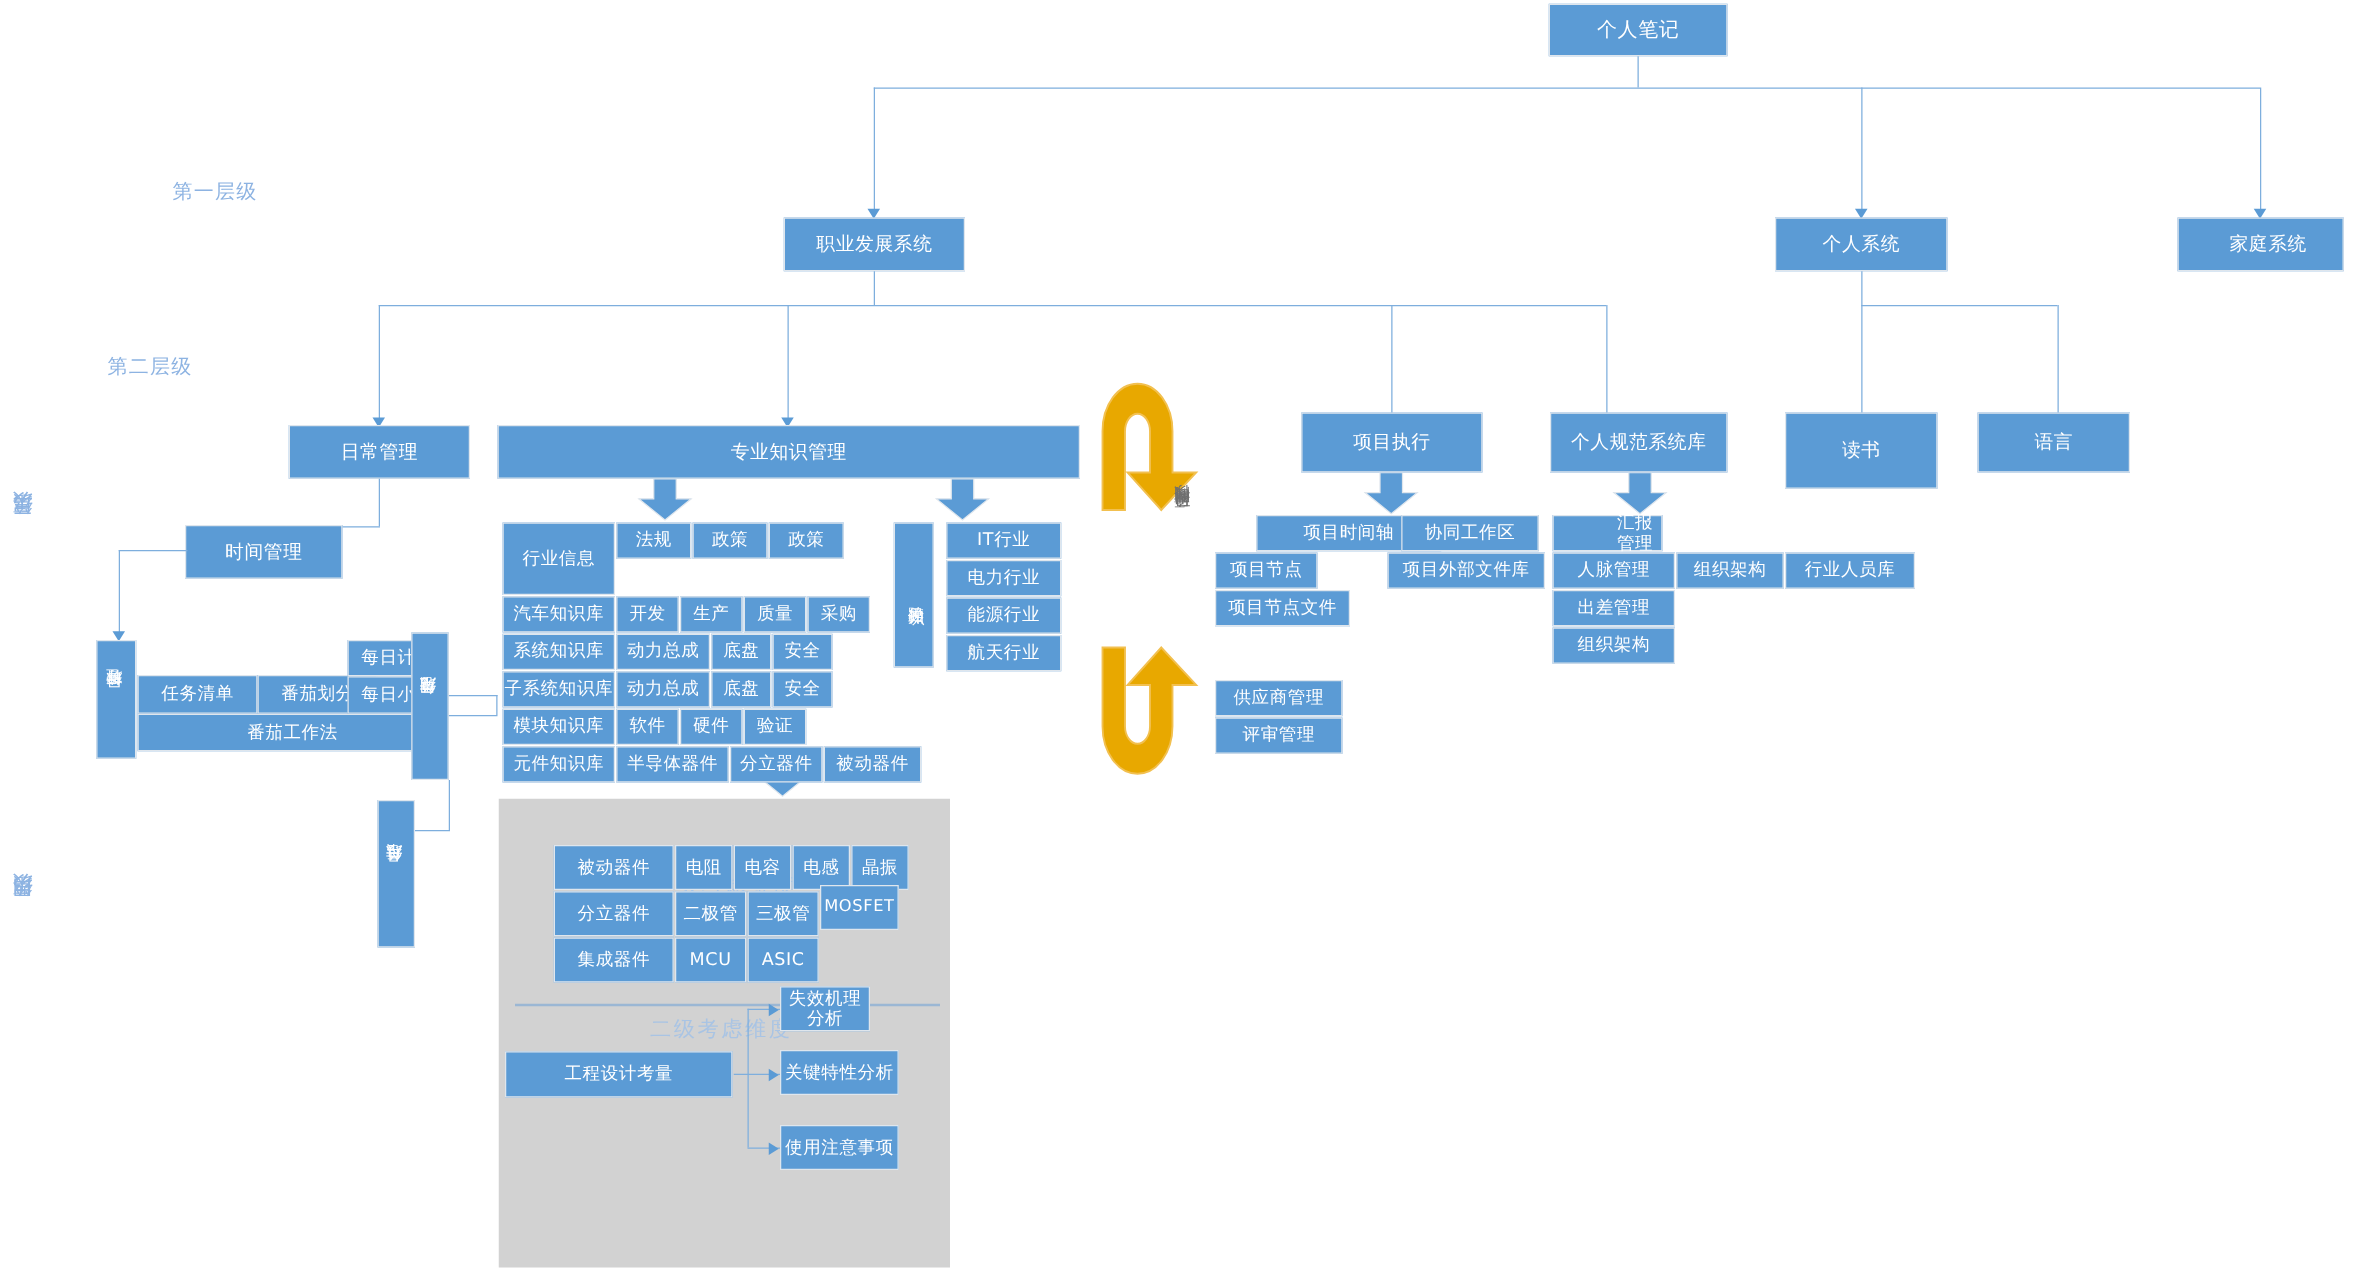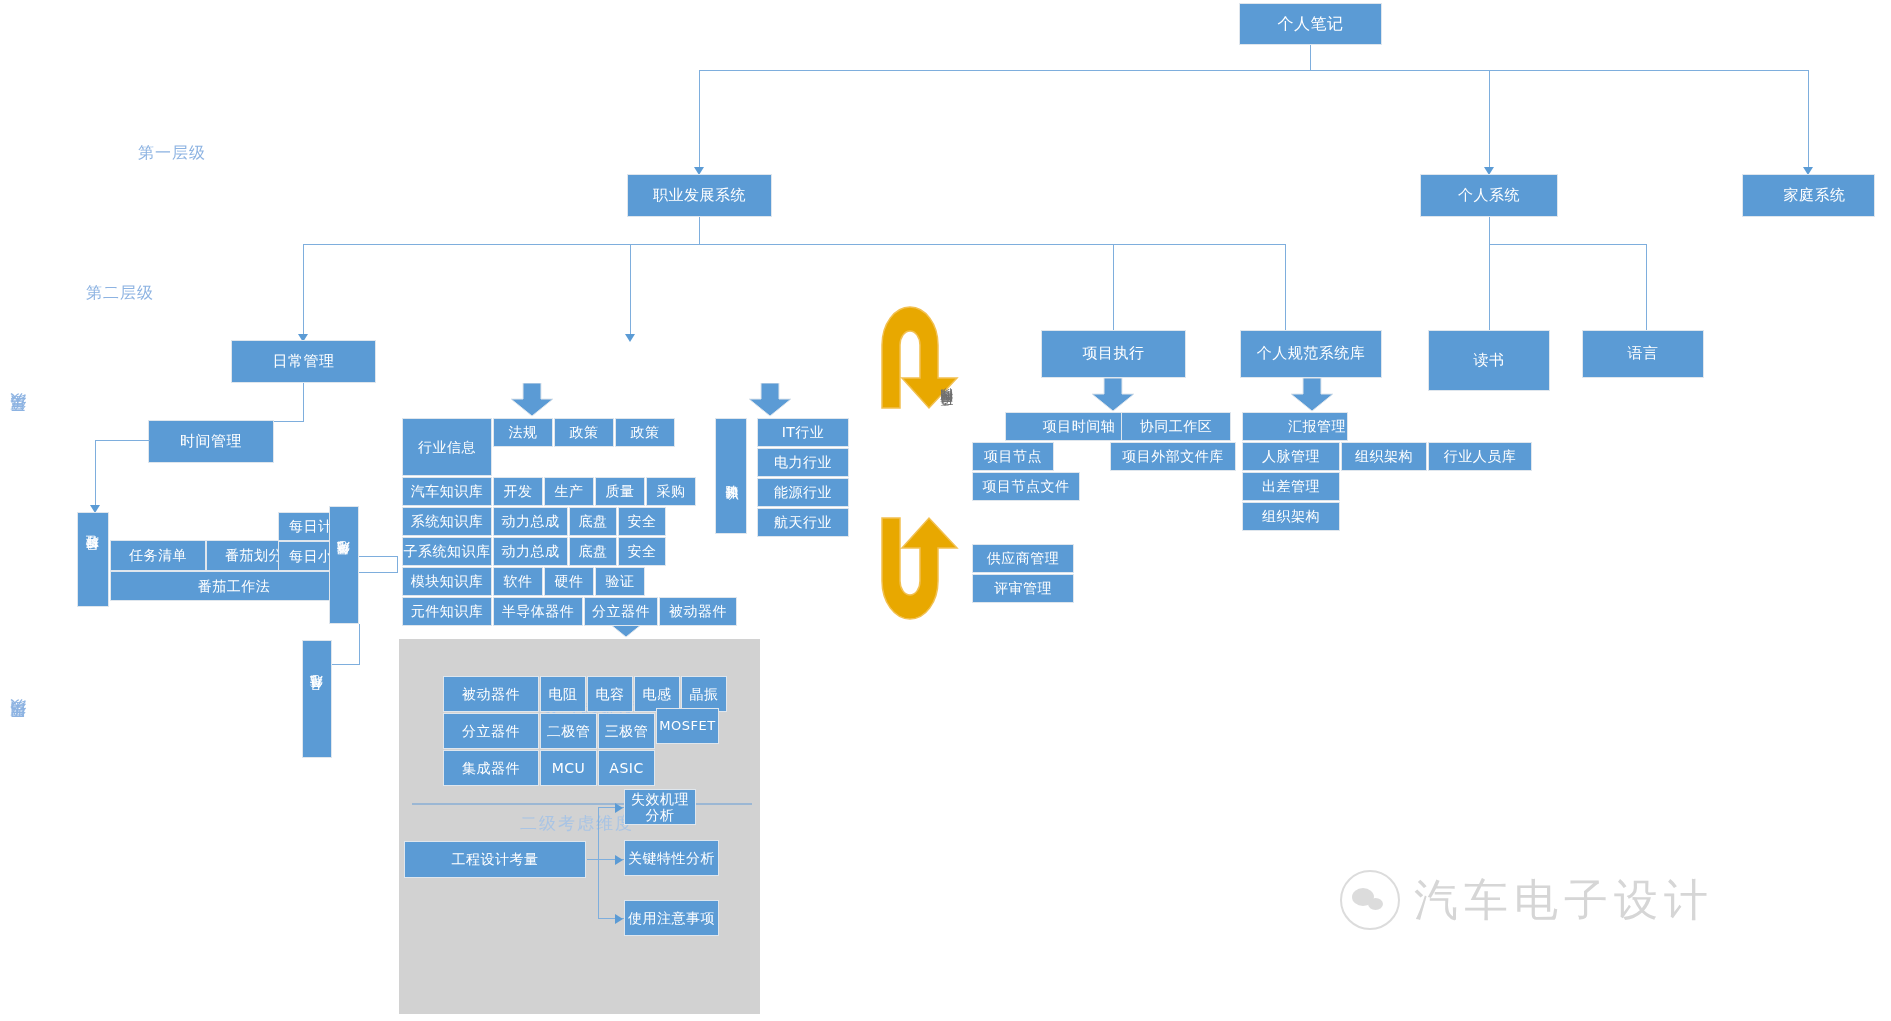--- a/index.html
+++ b/index.html
@@ -157,20 +157,21 @@
   <div class="arrowdown" style="left:1280px;top:334px;"></div>
 
   <div class="line vline" style="left:1489px;top:217px;height:27px;"></div>
   <div class="line hline" style="left:1489px;top:244px;width:157px;"></div>
   <div class="line vline" style="left:1489px;top:244px;height:93px;"></div>
   <div class="arrowdown" style="left:1484px;top:334px;"></div>
   <div class="line vline" style="left:1646px;top:244px;height:93px;"></div>
   <div class="arrowdown" style="left:1641px;top:334px;"></div>
 
   <div class="node" style="left:231px;top:340px;width:145px;height:43px;">日常管理</div>
+  <div class="node" style="left:398px;top:340px;width:466px;height:43px;">专业知识管理</div>
   <div class="node" style="left:1041px;top:330px;width:145px;height:48px;">项目执行</div>
   <div class="node" style="left:1240px;top:330px;width:142px;height:48px;">个人规范系统库</div>
   <div class="node" style="left:1428px;top:330px;width:122px;height:61px;">读书</div>
   <div class="node" style="left:1582px;top:330px;width:122px;height:48px;">语言</div>
 
   <svg class="fatarrow" style="left:510px;top:383px;" width="44" height="34" viewBox="0 0 44 34">
     <polygon points="13,0 31,0 31,16 43,16 22,33 1,16 13,16" fill="#5b9bd5" stroke="#dfe6ed" stroke-width="1"></polygon>
   </svg>
   <svg class="fatarrow" style="left:748px;top:383px;" width="44" height="34" viewBox="0 0 44 34">
     <polygon points="13,0 31,0 31,16 43,16 22,33 1,16 13,16" fill="#5b9bd5" stroke="#dfe6ed" stroke-width="1"></polygon>
@@ -263,21 +264,21 @@
 
   <div class="node sm" style="left:972px;top:412px;width:148px;height:29px;margin-left:33px;">项目时间轴</div>
   <div class="node sm" style="left:1121px;top:412px;width:110px;height:29px;">协同工作区</div>
   <div class="node sm" style="left:972px;top:442px;width:82px;height:29px;">项目节点</div>
   <div class="node sm" style="left:1110px;top:442px;width:126px;height:29px;">项目外部文件库</div>
   <div class="node sm" style="left:972px;top:472px;width:108px;height:29px;">项目节点文件</div>
 
   <div class="node sm" style="left:972px;top:544px;width:102px;height:29px;">供应商管理</div>
   <div class="node sm" style="left:972px;top:574px;width:102px;height:29px;">评审管理</div>
 
-  <div class="node sm" style="left:1242px;top:412px;width:106px;height:29px;padding-left:44px;">汇报管理</div>
+  <div class="node sm" style="left:1242px;top:412px;width:88px;height:29px;padding-left:44px;">汇报管理</div>
   <div class="node sm" style="left:1242px;top:442px;width:98px;height:29px;">人脉管理</div>
   <div class="node sm" style="left:1341px;top:442px;width:86px;height:29px;">组织架构</div>
   <div class="node sm" style="left:1428px;top:442px;width:104px;height:29px;">行业人员库</div>
   <div class="node sm" style="left:1242px;top:472px;width:98px;height:29px;">出差管理</div>
   <div class="node sm" style="left:1242px;top:502px;width:98px;height:29px;">组织架构</div>
 
   <div class="panel" style="left:399px;top:639px;width:361px;height:375px;"></div>
 
   <div class="panel-title" style="left:523px;top:650px;margin-top:47px;">一级考虑维度</div>
 
@@ -311,18 +312,14 @@
   <div class="node sm" style="left:624px;top:900px;width:95px;height:36px;">使用注意事项</div>
 
   <div class="line hline" style="left:587px;top:859px;width:37px;"></div>
   <div class="line vline" style="left:598px;top:807px;height:111px;"></div>
   <div class="line hline" style="left:598px;top:807px;width:26px;"></div>
   <div class="line hline" style="left:598px;top:918px;width:26px;"></div>
   <div class="arrowright" style="left:615px;top:803px;"></div>
   <div class="arrowright" style="left:615px;top:855px;"></div>
   <div class="arrowright" style="left:615px;top:914px;"></div>
 
-  <div class="watermark" style="left:1340px;top:870px;">
-    <span class="wm-badge"></span>
-    <span>汽车电子设计</span>
-  </div>
 
 </div>
 
 </body></html>

